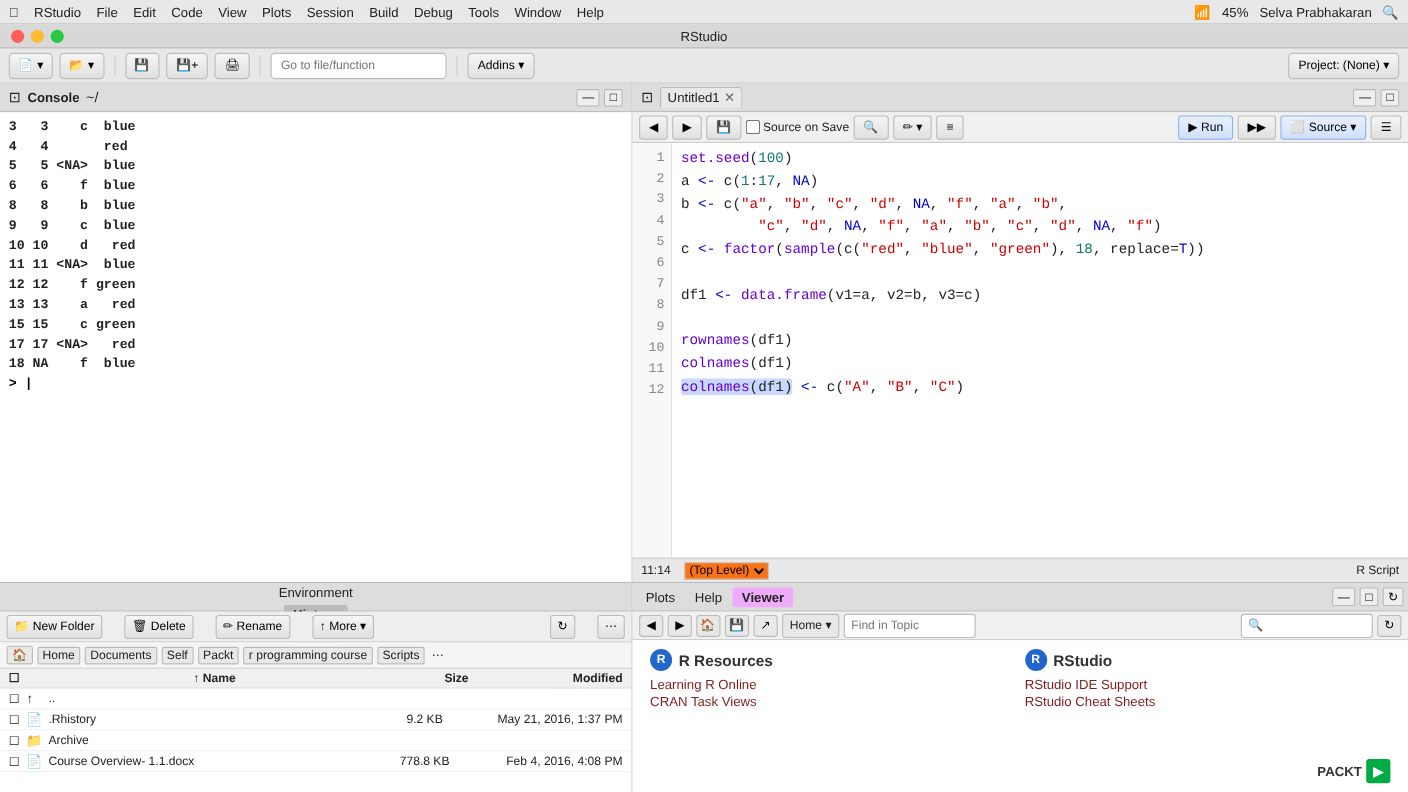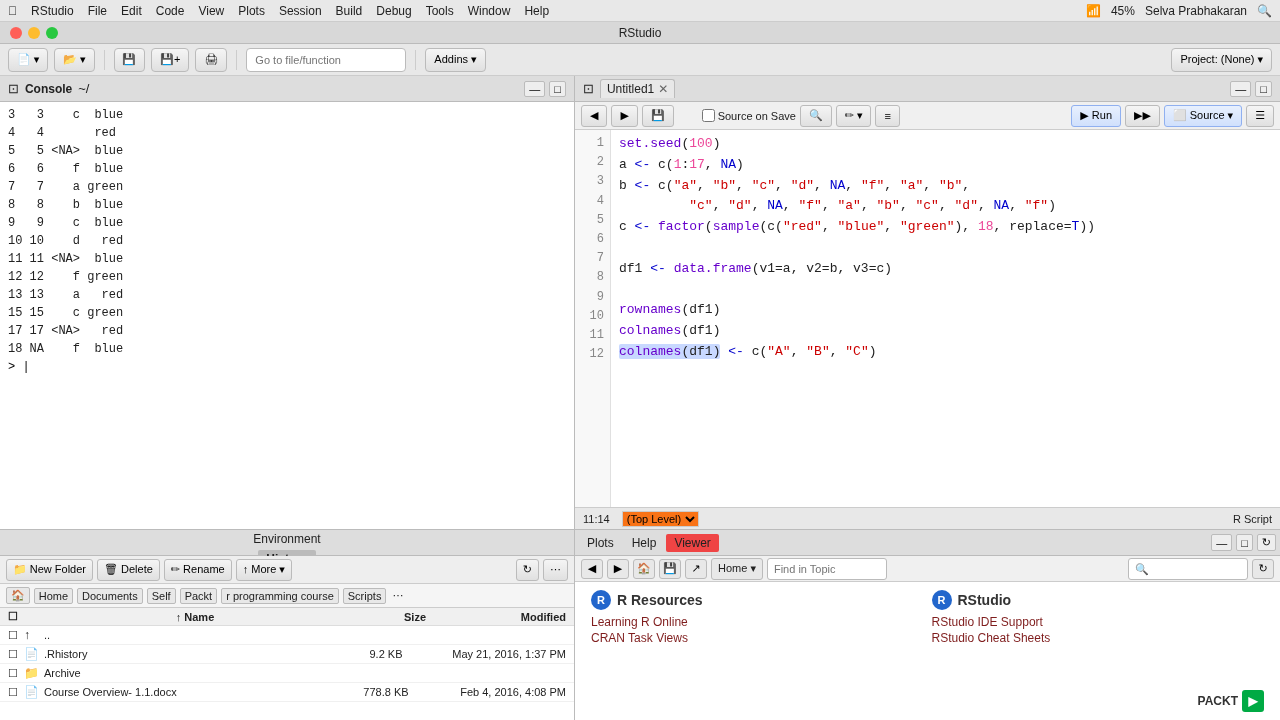--- a/index.html
+++ b/index.html
@@ -131,21 +131,21 @@
       background: #eee;
     }
     #console-body {
       flex: 1;
       background: white;
       overflow-y: auto;
       font-family: "Courier New", monospace;
       font-size: 12px;
       padding: 4px 8px;
     }
-    .console-line { white-space: pre; line-height: 1.5; }
+    .console-line { white-space: pre; line-height: 1.5; font-weight: bold; }
     .console-prompt { color: #000; }
     #console-cursor { display: inline-block; }
 
     
     #bottom-left {
       height: 190px;
       display: flex;
       flex-direction: column;
     }
     #bottom-left-header {
@@ -165,21 +165,21 @@
       border-radius: 2px;
     }
     .bl-tab.active { background: #bbb; font-weight: 600; }
     #files-toolbar {
       height: 28px;
       background: #eee;
       border-bottom: 1px solid #ccc;
       display: flex;
       align-items: center;
       padding: 0 6px;
-      gap: 4px;
+      gap: 20px;
     }
     .files-btn {
       height: 22px;
       padding: 0 6px;
       border: 1px solid #bbb;
       border-radius: 3px;
       background: linear-gradient(to bottom, #f5f5f5, #e0e0e0);
       font-size: 11px;
       cursor: pointer;
       display: flex;
@@ -310,21 +310,21 @@
     #code-content {
       flex: 1;
       padding: 4px 8px;
       white-space: pre;
       line-height: 1.6;
       font-size: 13px;
     }
     .kw { color: #0000cc; }
     .fn { color: #6600cc; }
     .str { color: #cc0000; }
-    .num { color: #ec4899; }
+    .num { color: #0f766e; }
     .hl { background: #c8d8ff; border-radius: 2px; }
     #editor-statusbar {
       height: 22px;
       background: #e8e8e8;
       border-top: 1px solid #ccc;
       display: flex;
       align-items: center;
       padding: 0 8px;
       font-size: 11px;
       gap: 12px;
@@ -344,21 +344,21 @@
       align-items: center;
       padding: 0 4px;
       gap: 2px;
     }
     .br-tab {
       padding: 2px 8px;
       font-size: 12px;
       cursor: pointer;
       border-radius: 2px;
     }
-    .br-tab.active { background: #ef4444; font-weight: 400; }
+    .br-tab.active { background: #f0abfc; font-weight: 700; }
     #viewer-toolbar {
       height: 26px;
       background: #f0f0f0;
       border-bottom: 1px solid #ccc;
       display: flex;
       align-items: center;
       padding: 0 6px;
       gap: 4px;
     }
     .vw-btn {
@@ -540,21 +540,20 @@
         <div class="panel-controls">
           <button class="pctrl">—</button>
           <button class="pctrl">□</button>
         </div>
       </div>
       <div id="console-body">
         <div class="console-line">3   3    c  blue</div>
         <div class="console-line">4   4       red</div>
         <div class="console-line">5   5 &lt;NA&gt;  blue</div>
         <div class="console-line">6   6    f  blue</div>
-        <div class="console-line">7   7    a green</div>
         <div class="console-line">8   8    b  blue</div>
         <div class="console-line">9   9    c  blue</div>
         <div class="console-line">10 10    d   red</div>
         <div class="console-line">11 11 &lt;NA&gt;  blue</div>
         <div class="console-line">12 12    f green</div>
         <div class="console-line">13 13    a   red</div>
         <div class="console-line">15 15    c green</div>
         <div class="console-line">17 17 &lt;NA&gt;   red</div>
         <div class="console-line">18 NA    f  blue</div>
         <div class="console-line console-prompt">&gt; <span id="console-cursor">|</span></div>
@@ -643,21 +642,21 @@
         </div>
         <div class="panel-controls">
           <button class="pctrl">—</button>
           <button class="pctrl">□</button>
         </div>
       </div>
       <div id="editor-toolbar">
         <button class="ed-btn">◀</button>
         <button class="ed-btn">▶</button>
         <button class="ed-btn">💾</button>
-        <label style="font-size:11px; display:flex; align-items:center; gap:3px;margin-left:24px;">
+        <label style="font-size:11px; display:flex; align-items:center; gap:3px;">
           <input type="checkbox" style="">
           <span>Source on Save</span>
         </label>
         <button class="ed-btn">🔍</button>
         <button class="ed-btn">✏ ▾</button>
         <button class="ed-btn">≡</button>
         <div style="flex:1"></div>
         <button class="ed-btn primary">▶ Run</button>
         <button class="ed-btn">▶▶</button>
         <button class="ed-btn primary">⬜ Source ▾</button>

